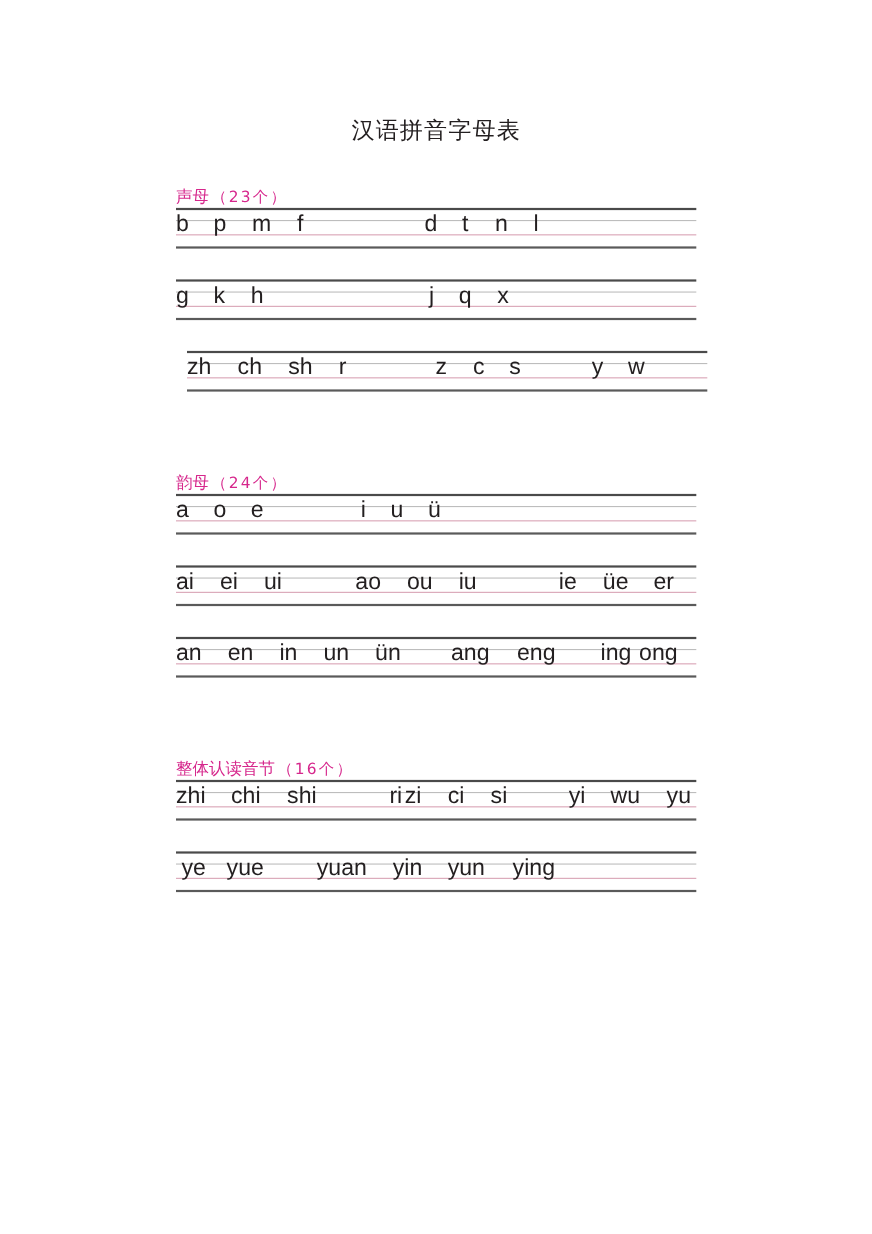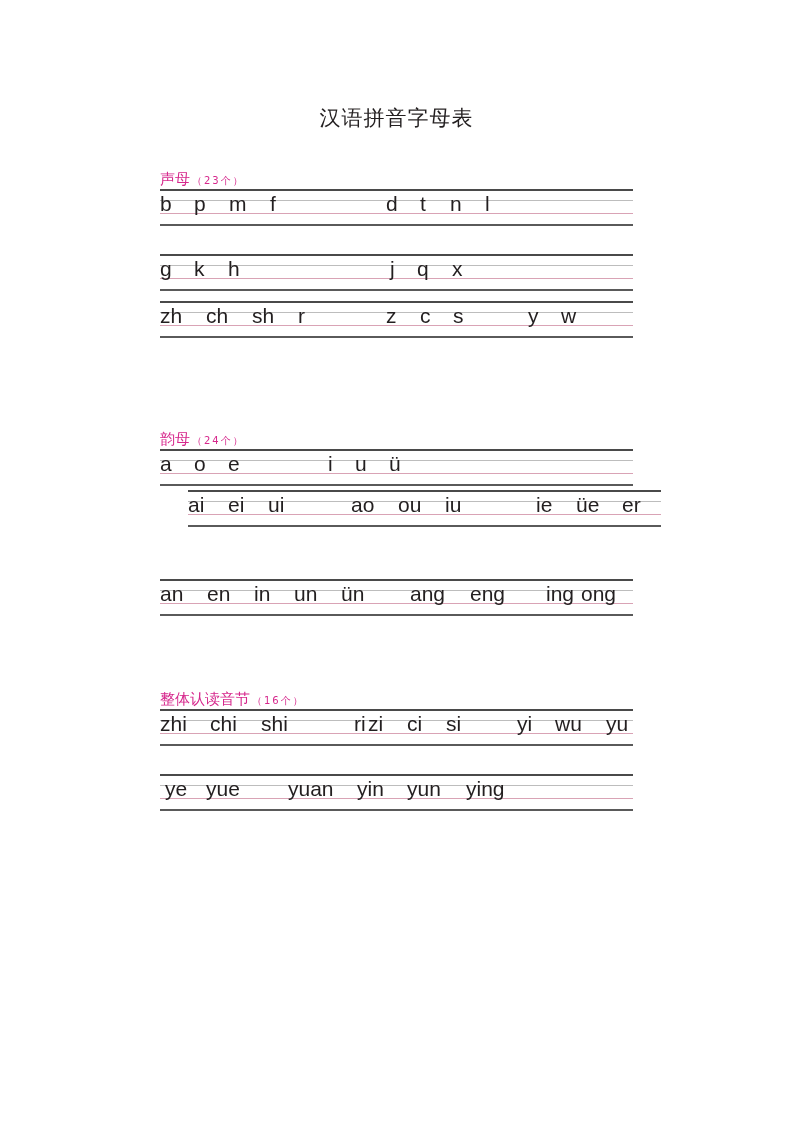--- a/index.html
+++ b/index.html
@@ -2,21 +2,21 @@
 <html><head>
 <meta charset="utf-8">
 <style>
   html, body { margin: 0; padding: 0; background: #ffffff; }
   body { width: 793px; height: 1122px; position: relative; overflow: hidden;
          font-family: "Liberation Sans", "DejaVu Sans", sans-serif; color: #231f20; }
   .title { position: absolute; top: 104px; left: 0; width: 793px; text-align: center;
            font-family: "DejaVu Sans", sans-serif; font-size: 21px; color: #231f20; letter-spacing: 1px; }
   .section-label { position: absolute; left: 160px; font-family: "DejaVu Sans", sans-serif;
                    color: #d6278c; font-size: 15px; line-height: 18px; white-space: nowrap; }
-  .section-label .count { font-size: 10px; letter-spacing: 2px; margin-left: 2px; }
+  .section-label .count { font-size: 14px; letter-spacing: 2px; margin-left: 2px; }
   .row { position: absolute; left: 160px; width: 473px; height: 36px; }
   .line { position: absolute; left: 0; width: 100%; }
   .l-top { top: 0; height: 1.5px; background: #4a4a4a; }
   .l-mid { top: 11px; height: 1px; background: #bdbdbd; }
   .l-base { top: 24px; height: 1px; background: #d9a3b5; }
   .l-bot { top: 35px; height: 1.5px; background: #5a5a5a; }
   .tok { position: absolute; bottom: 11px; font-size: 21px; line-height: 21px; color: #231f20;
          white-space: nowrap; }
 </style>
 </head>
@@ -44,21 +44,21 @@
       <div class="line l-mid"></div>
       <div class="line l-base"></div>
       <div class="line l-bot"></div>
       <div class="tok" style="left: 0px;">g</div>
       <div class="tok" style="left: 34px;">k</div>
       <div class="tok" style="left: 68px;">h</div>
       <div class="tok" style="left: 230px;">j</div>
       <div class="tok" style="left: 257px;">q</div>
       <div class="tok" style="left: 292px;">x</div>
     </div>
-    <div class="row" style="top: 301px;">
+    <div class="row" style="top: 319px; margin-left: 10px;">
       <div class="line l-top"></div>
       <div class="line l-mid"></div>
       <div class="line l-base"></div>
       <div class="line l-bot"></div>
       <div class="tok" style="left: 0px;">zh</div>
       <div class="tok" style="left: 46px;">ch</div>
       <div class="tok" style="left: 92px;">sh</div>
       <div class="tok" style="left: 138px;">r</div>
       <div class="tok" style="left: 226px;">z</div>
       <div class="tok" style="left: 260px;">c</div>
@@ -72,21 +72,21 @@
       <div class="line l-mid"></div>
       <div class="line l-base"></div>
       <div class="line l-bot"></div>
       <div class="tok" style="left: 0px;">a</div>
       <div class="tok" style="left: 34px;">o</div>
       <div class="tok" style="left: 68px;">e</div>
       <div class="tok" style="left: 168px;">i</div>
       <div class="tok" style="left: 195px;">u</div>
       <div class="tok" style="left: 229px;">ü</div>
     </div>
-    <div class="row" style="top: 490px; margin-left: 28px;">
+    <div class="row" style="top: 514px;">
       <div class="line l-top"></div>
       <div class="line l-mid"></div>
       <div class="line l-base"></div>
       <div class="line l-bot"></div>
       <div class="tok" style="left: 0px;">ai</div>
       <div class="tok" style="left: 40px;">ei</div>
       <div class="tok" style="left: 80px;">ui</div>
       <div class="tok" style="left: 163px;">ao</div>
       <div class="tok" style="left: 210px;">ou</div>
       <div class="tok" style="left: 257px;">iu</div>

